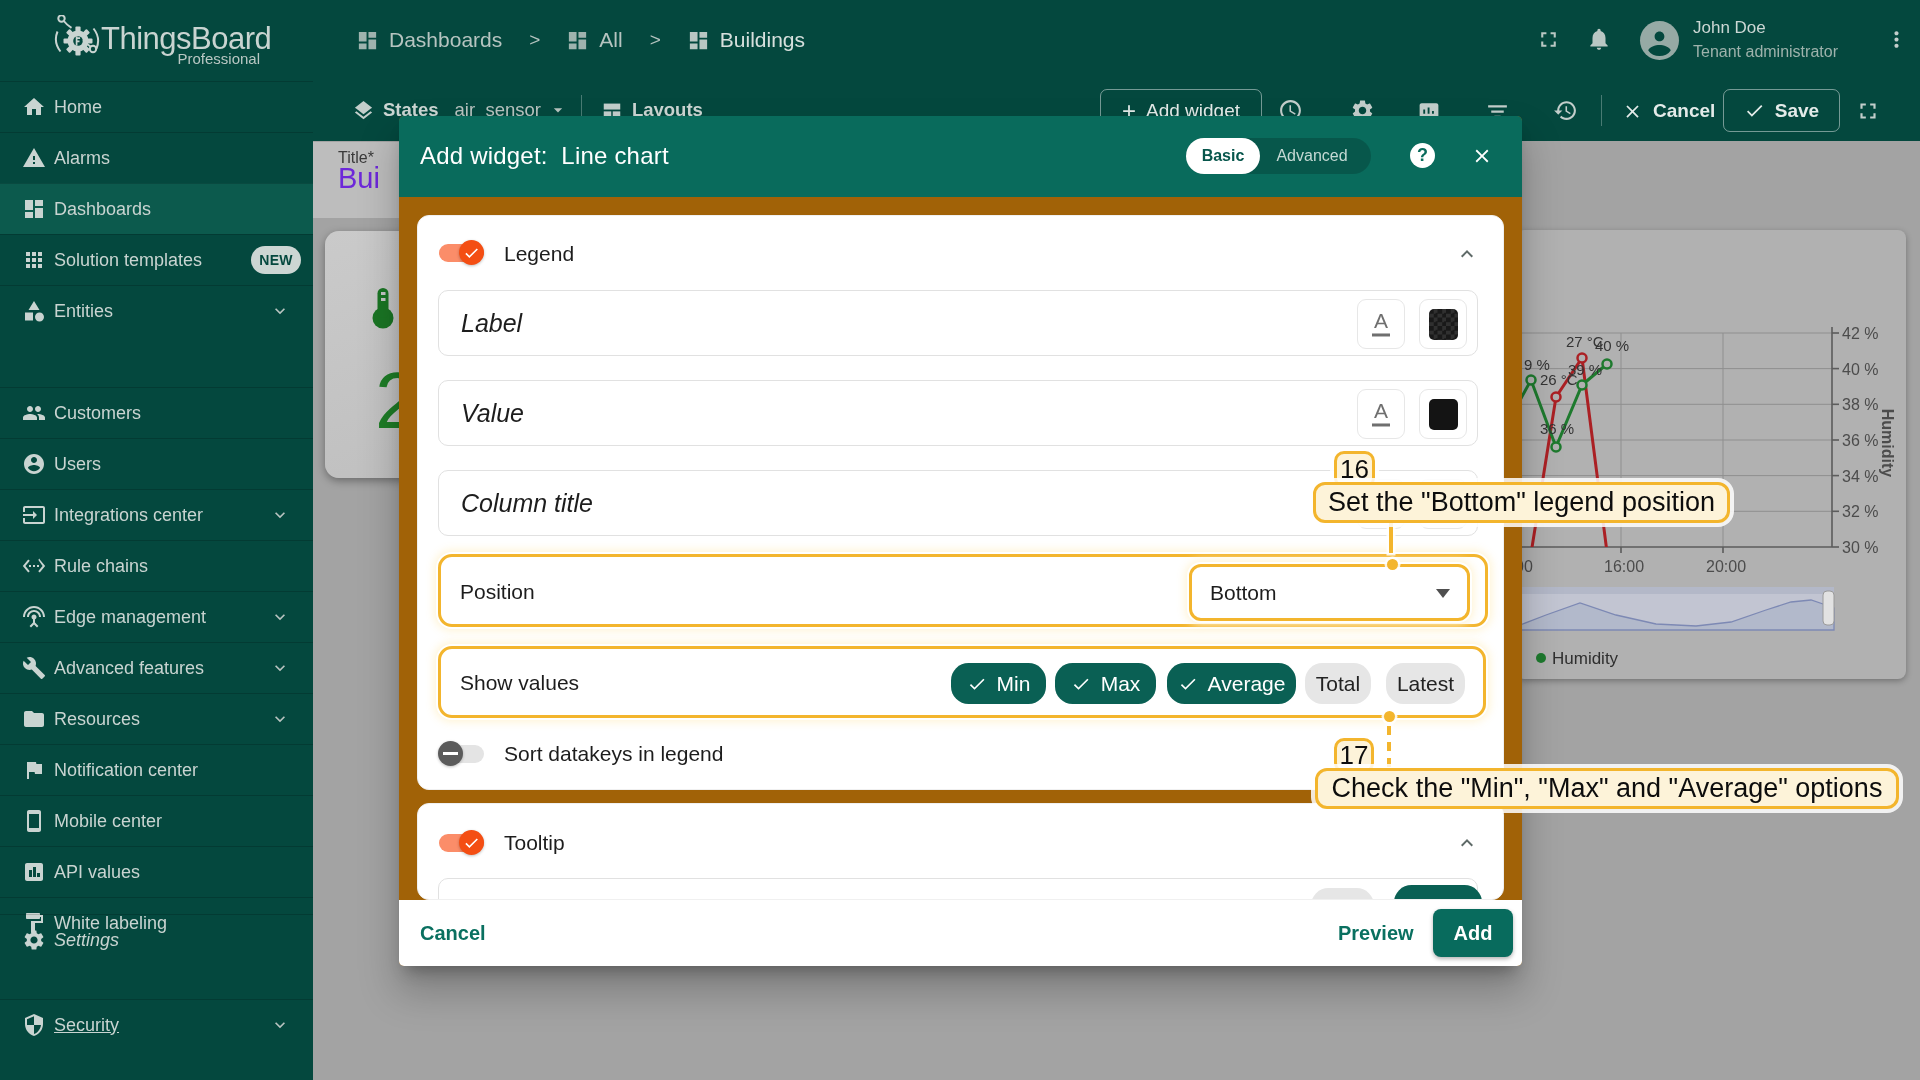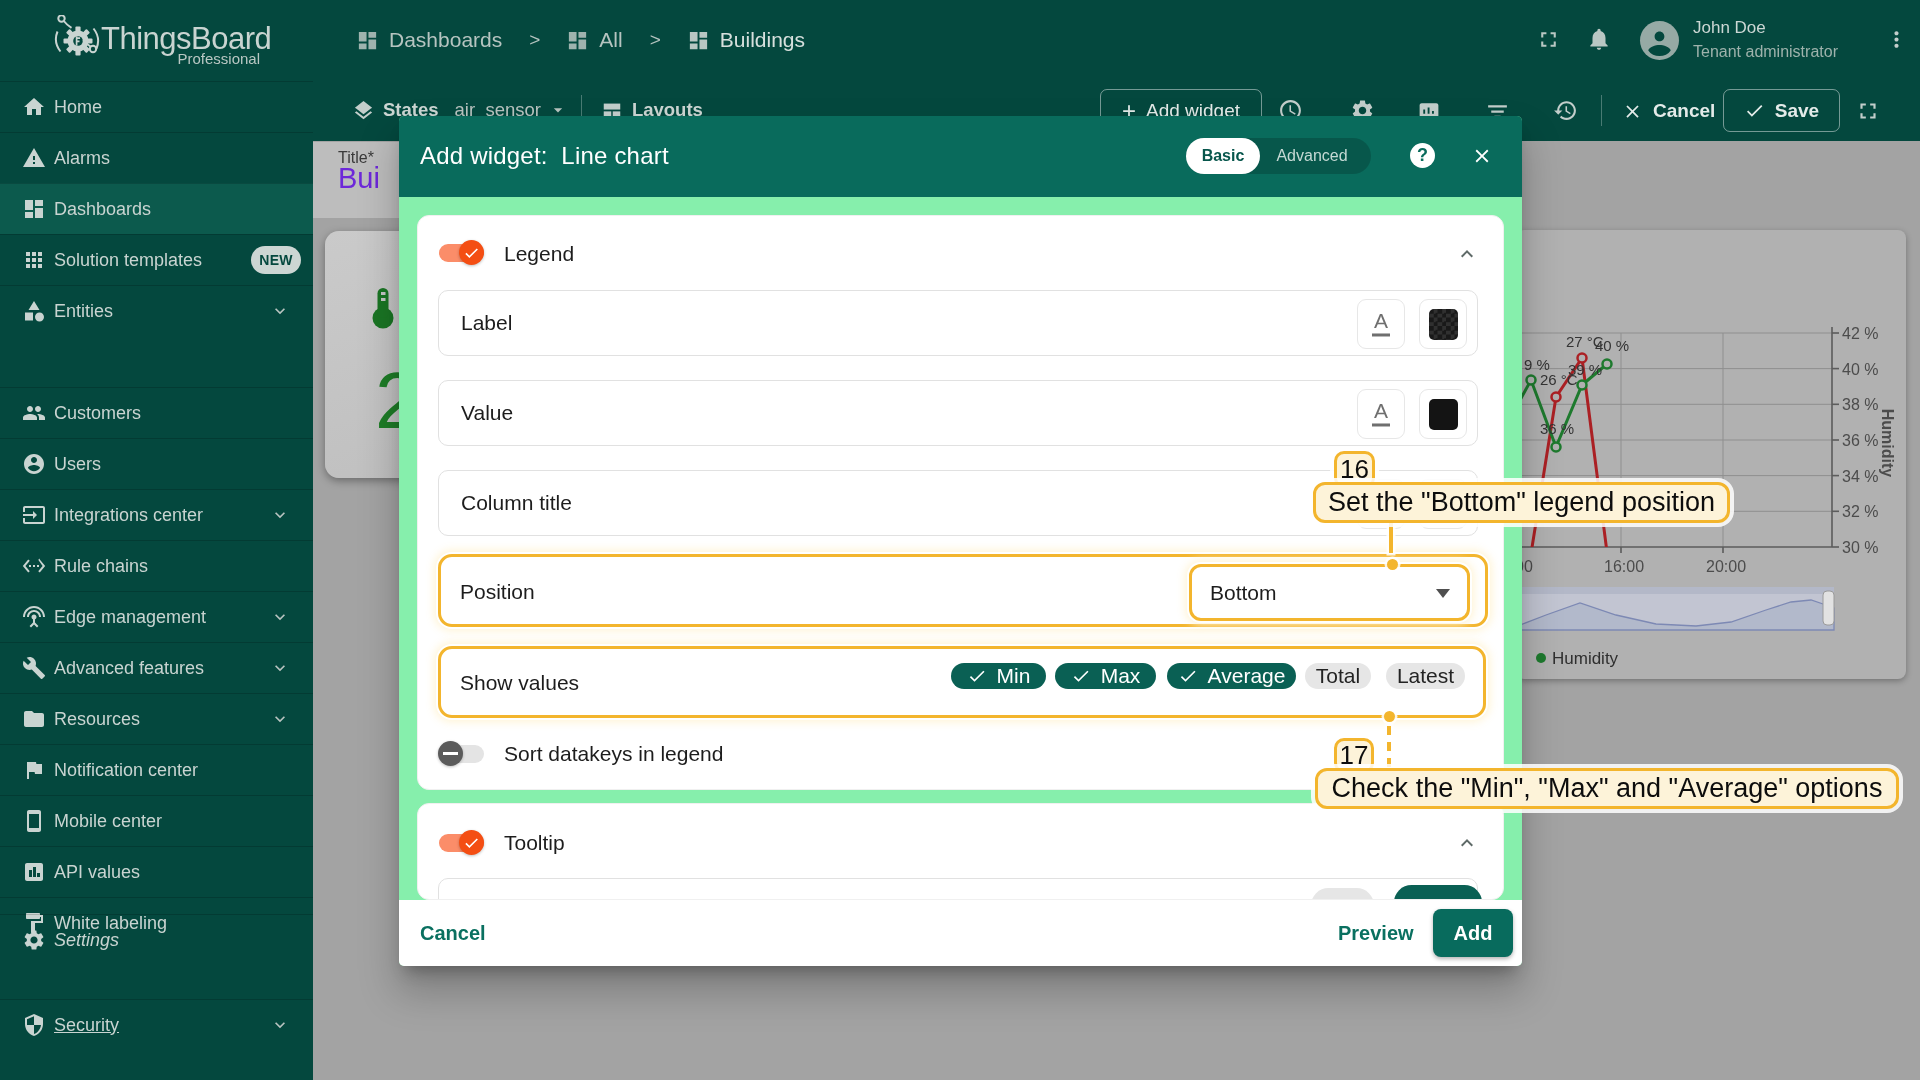--- a/index.html
+++ b/index.html
@@ -31,40 +31,40 @@
   .badge-new { position:absolute; right:12px; top:50%; margin-top:-14px; width:50px; height:28px; border-radius:14px; background:#ccd6d3; color:#04483e; font-size:14px; font-weight:bold; display:flex; align-items:center; justify-content:center; letter-spacing:0.3px;}
 
   
   #content { left:313px; top:141px; width:1607px; height:939px; background:#a3a3a3; }
   #titlestrip { left:0; top:1px; width:482px; height:76px; background:#bdbdbd; }
   #widgetcard { left:12px; top:90px; width:470px; height:247px; background:linear-gradient(160deg,#cacaca,#bbbbbb); border-radius:14px; box-shadow:0 3px 8px rgba(0,0,0,0.35); }
 
   #chartcard { left:1203px; top:89px; width:390px; height:449px; background:#b1b1b1; border-radius:8px; box-shadow:0 2px 6px rgba(0,0,0,0.3); }
 
   
-  #modal { left:399px; top:116px; width:1123px; height:850px; background:#86efac; border-radius:5px; box-shadow:0 11px 15px -7px rgba(0,0,0,.3), 0 24px 38px 3px rgba(0,0,0,.22); }
+  #modal { left:399px; top:116px; width:1123px; height:850px; background:#a16207; border-radius:5px; box-shadow:0 11px 15px -7px rgba(0,0,0,.3), 0 24px 38px 3px rgba(0,0,0,.22); }
   #mheader { left:0; top:0; width:1123px; height:81px; background:#096b5c; border-radius:5px 5px 0 0; }
   #mheader .title { position:absolute; left:21px; top:26px; font-size:24px; font-weight:500; color:#fff; letter-spacing:0.2px; }
   #mfooter { left:0; top:784px; width:1123px; height:66px; background:#fff; border-radius:0 0 5px 5px; }
 
   .card { position:absolute; left:18px; width:1087px; background:#fff; border-radius:12px; border:1px solid #f0f0f0; }
 
   .fieldbox { position:absolute; left:20px; width:1040px; height:66px; border:1.5px solid #e1e1e1; border-radius:10px; background:#fff; }
-  .flabel { position:absolute; left:22px; top:50%; transform:translateY(-50%); font-size:21px; color:#1d1d1d; }
+  .flabel { position:absolute; left:22px; top:50%; transform:translateY(-50%); font-size:25px; color:#1d1d1d;font-style:italic; }
   .sqbtn { position:absolute; top:8px; width:48px; height:50px; border:1.5px solid #e7e7e7; border-radius:9px; background:#fff; }
   .sqbtn.fontbtn { right:72px; }
   .sqbtn.colorbtn { right:10px; padding:8.5px; }
   .fontbtn .A { position:absolute; left:50%; top:50%; transform:translate(-50%,-52%); font-size:21px; color:#6f6f6f; border-bottom:3.5px solid #6f6f6f; padding:0 2px 2px; line-height:1.0; }
   .colorfill { width:100%; height:100%; border-radius:5px; }
 
   .row-label { position:absolute; left:60px; font-size:21px; color:#1d1d1d; }
 
   .hl { position:absolute; border:3.5px solid #f3b52d; background:transparent; box-shadow:0 0 0 2px rgba(255,255,255,0.95), 0 0 9px 4px rgba(255,243,210,0.9); }
 
-  .chip { position:absolute; top:0; height:26px; border-radius:17.5px; display:flex; align-items:center; justify-content:center; font-size:21px; }
+  .chip { position:absolute; top:0; height:41px; border-radius:17.5px; display:flex; align-items:center; justify-content:center; font-size:21px; }
   .chip.on { background:#0a6054; color:#fff; }
   .chip.off { background:#e6e6e6; color:#232323; }
 
   .callout-box { position:absolute; border:3.5px solid #f3b52d; background:#fdf3d9; border-radius:10px; box-shadow:0 0 0 4px rgba(255,255,255,0.85); color:#0d0d0d; display:flex; align-items:center; justify-content:center; }
 
   .tealtext { color:#0a7060; font-weight:bold; font-size:20px; }
 </style>
 </head>
 <body>
 

